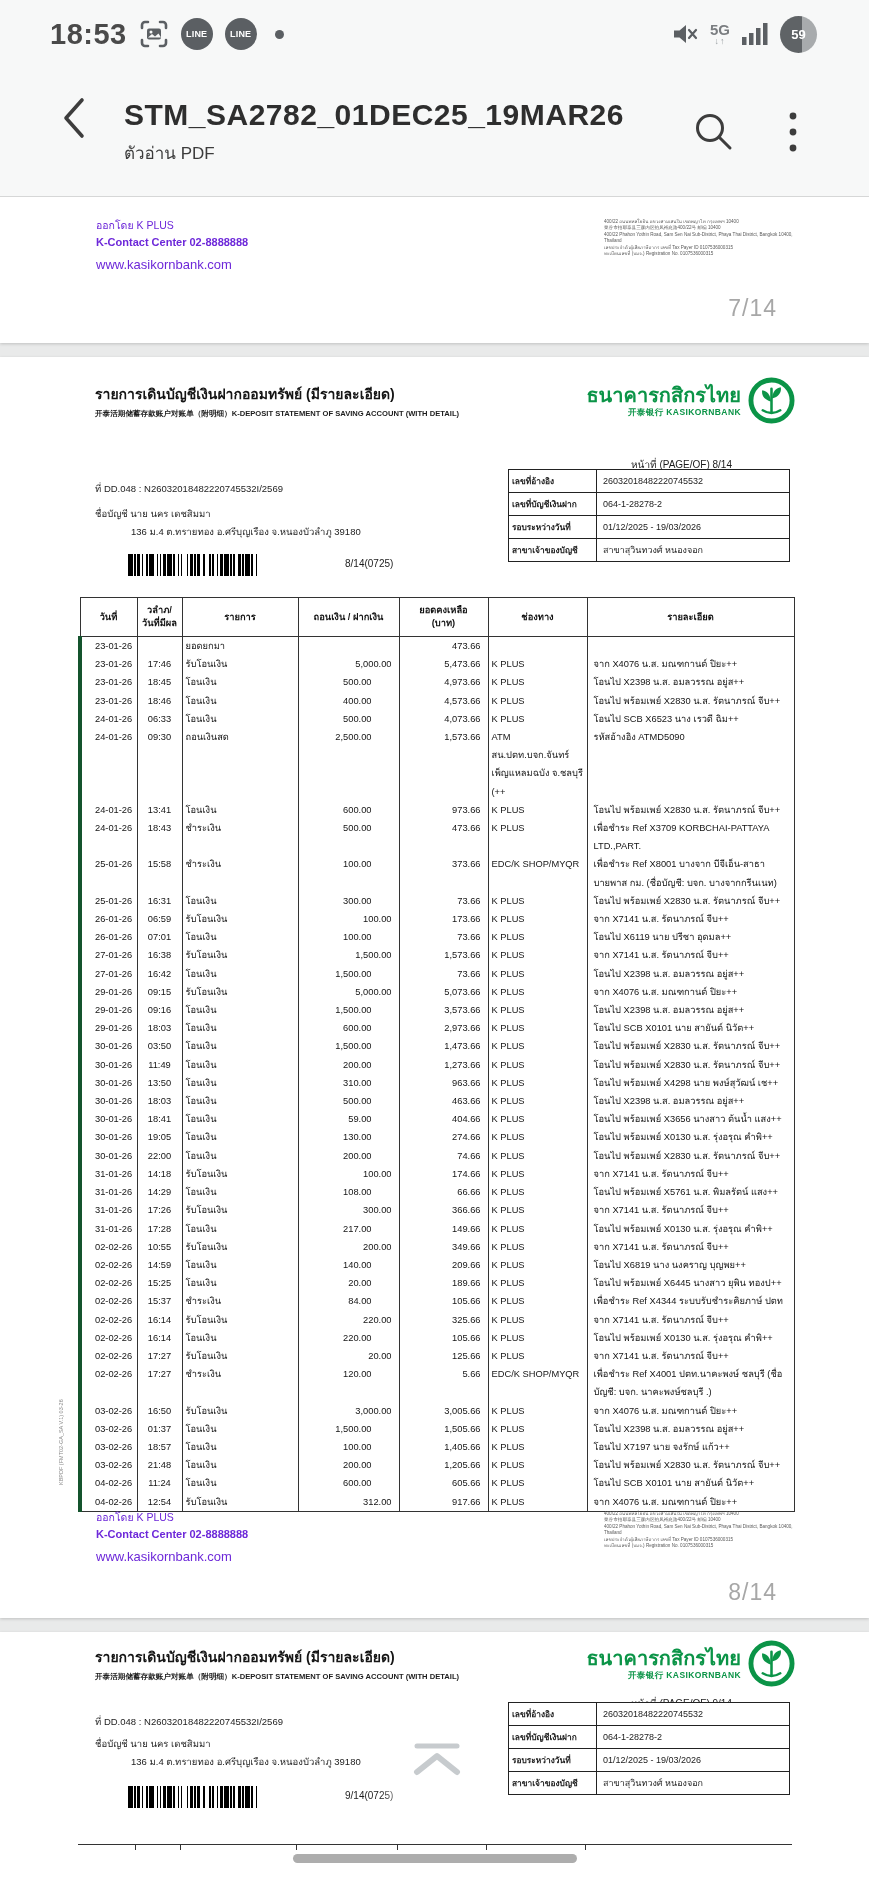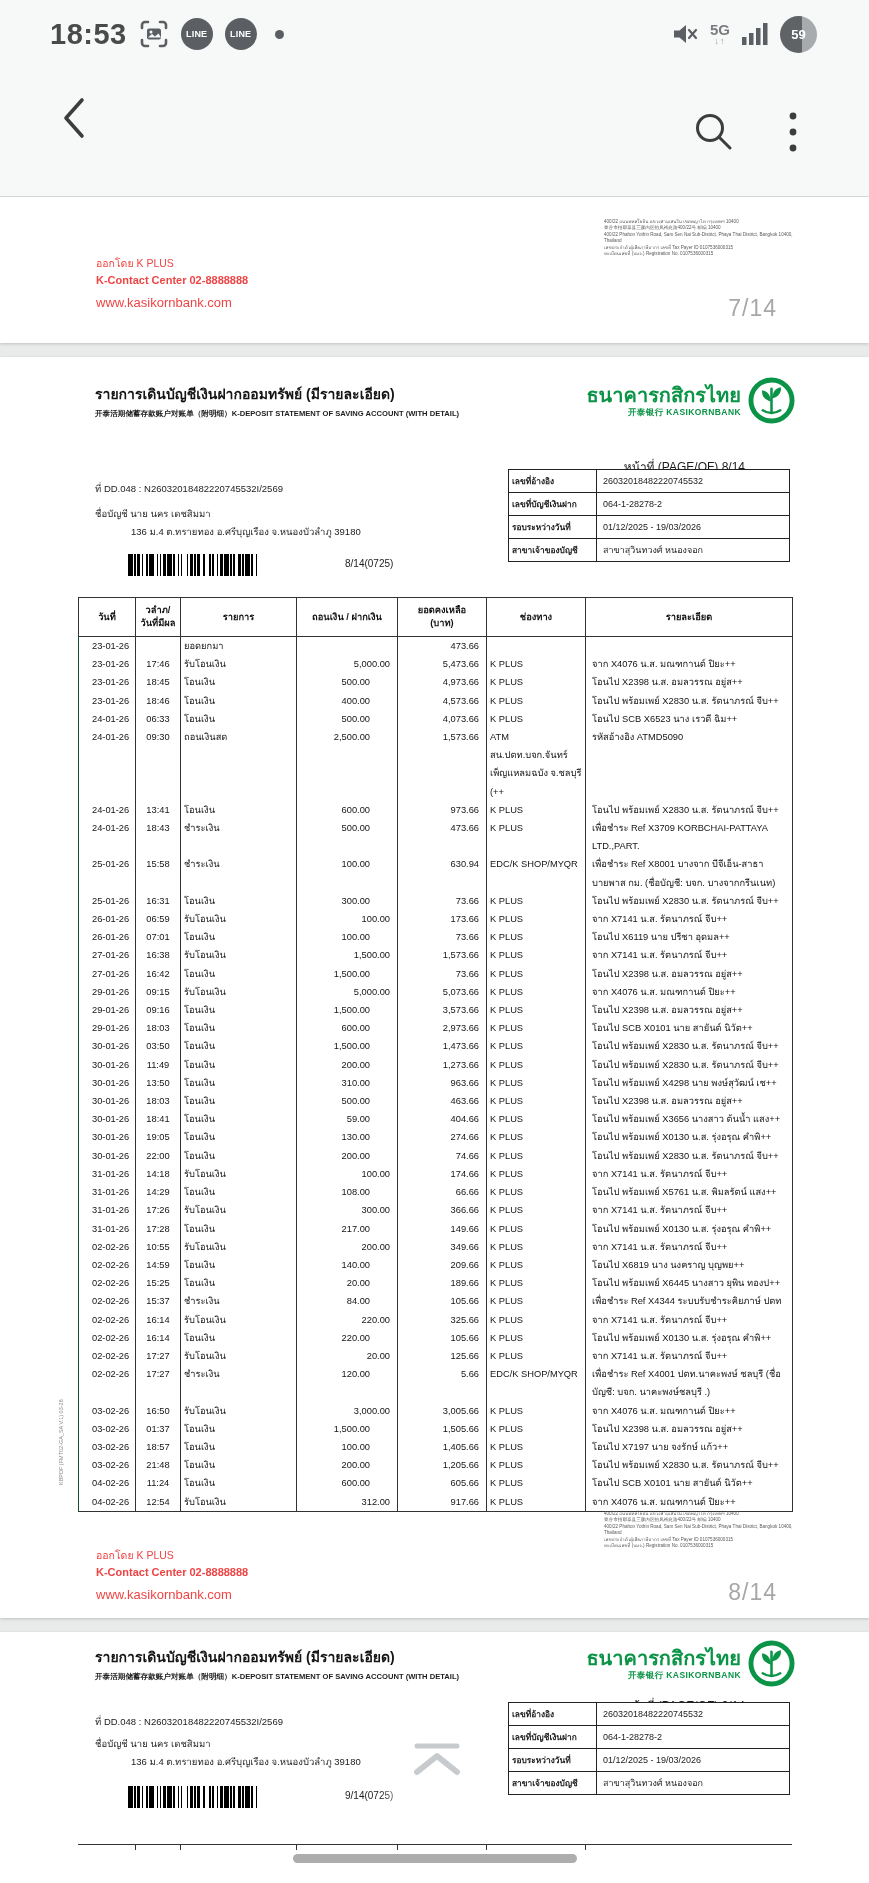--- a/index.html
+++ b/index.html
@@ -27,55 +27,55 @@
   .search-btn{position:absolute;left:692px;top:48px;width:44px;height:44px;cursor:pointer;}
   .kebab-btn{position:absolute;left:778px;top:46px;width:30px;height:48px;cursor:pointer;}
   
   .viewport{position:absolute;top:196px;left:0;right:0;bottom:0;background:#e9eaea;border-top:1px solid #d6d7d7;overflow:hidden;}
   .page{position:relative;width:869px;background:#fff;box-shadow:0 1px 3px rgba(0,0,0,.18);margin-bottom:14px;}
   .page7{height:146px;}
   .page8{height:1261px;}
   .page9{height:320px;}
   
   .pdf-footer{position:absolute;left:0;right:0;}
-  .pf-left{position:absolute;left:96px;top:0;color:#ef4444;margin-top:38px;}
+  .pf-left{position:absolute;left:96px;top:0;color:#6d28d9;}
   .pf-issued{font-size:10.5px;}
   .pf-contact{font-size:11px;font-weight:bold;margin-top:2px;}
   .pf-web{font-size:13px;margin-top:9px;}
   .pf-right{position:absolute;left:604px;top:2px;width:195px;font-size:4.6px;line-height:6.4px;color:#5a5a5a;}
   .page-num{position:absolute;right:92px;font-size:23px;font-weight:300;color:#a7a7a7;letter-spacing:1px;}
   
   :root{--kgreen:#0b9447;}
   .st-title{position:absolute;left:95px;top:26px;font-size:14px;font-weight:bold;color:#151515;}
   .st-sub{position:absolute;left:95px;top:52px;font-size:7.6px;font-weight:bold;color:#1d1d1d;}
   .bank-logo{position:absolute;right:74px;top:20px;display:flex;align-items:center;gap:7px;}
   .bank-names{text-align:right;line-height:1.05;}
   .bank-th{font-size:20px;font-weight:bold;color:var(--kgreen);}
   .bank-intl{font-size:8.5px;font-weight:bold;color:var(--kgreen);letter-spacing:.4px;margin-top:2px;}
-  .page-of{position:absolute;right:124px;font-size:12px;color:#1c1c1c;}
+  .page-of{position:absolute;right:137px;font-size:10px;color:#1c1c1c;}
   .doc-no{position:absolute;left:95px;font-size:9.5px;color:#1c1c1c;}
   .acct-name{position:absolute;left:95px;font-size:9.5px;color:#1c1c1c;}
   .acct-addr{position:absolute;left:131px;font-size:9.5px;color:#1c1c1c;}
   .info-table{position:absolute;left:508px;width:282px;border:1px solid #222;box-sizing:border-box;background:#fff;}
   .info-row{display:flex;height:22px;border-top:1px solid #222;}
   .info-row:first-child{border-top:none;}
   .info-label{width:88px;border-right:1px solid #222;font-weight:bold;font-size:8.4px;
               padding:1px 3px;display:flex;align-items:center;box-sizing:border-box;}
   .info-value{flex:1;font-size:9px;padding:1px 6px;display:flex;align-items:center;}
   .barcode{position:absolute;left:128px;height:22px;width:185px;display:flex;align-items:stretch;}
   .barcode .bar{background:#000;}
   .barcode .sp{background:transparent;}
   .bc-label{position:absolute;left:345px;font-size:10px;color:#1c1c1c;}
   
   .tx-table{position:absolute;left:78px;top:240px;width:714px;border-collapse:collapse;table-layout:fixed;}
   .tx-table th{border:1px solid #333;font-size:9.3px;font-weight:bold;color:#111;
                padding:4px 2px;white-space:pre-line;vertical-align:middle;height:30px;line-height:1.35;}
   .tx-table td{border-right:1px solid #333;font-size:9.3px;color:#141414;vertical-align:top;
                padding:0 3px;line-height:18.2px;word-wrap:break-word;}
-  .tx-table td:first-child{border-left:1px solid #14532d;padding-left:13px;}
+  .tx-table td:first-child{border-left:4px solid #14532d;padding-left:13px;}
   .tx-table tbody tr:last-child td{border-bottom:1px solid #333;}
   td.c-time{text-align:center;padding:0 1px;}
   td.c-amt{text-align:right;padding:0;}
   td.c-amt .w{display:block;padding-right:27px;}
   td.c-amt .d{display:block;padding-right:7px;}
   td.c-bal{text-align:right;padding-right:7px;}
   td.c-det{padding-left:6px;}
   .form-code{position:absolute;left:58px;top:1128px;transform:rotate(-90deg);transform-origin:0 0;
              font-size:5.5px;color:#8a8a8a;white-space:nowrap;}
   
@@ -129,20 +129,24 @@
       </span>
       <span class="battery">59</span>
     </div>
   </div>
 
   <div class="appbar">
     <div class="back-btn">
       <svg width="36" height="52" viewBox="0 0 36 52">
         <path d="M26 8 L10 26 L26 44" fill="none" stroke="#3d3d3d" stroke-width="3.6" stroke-linecap="round" stroke-linejoin="round"></path>
       </svg>
+    </div>
+    <div class="titleblock">
+      <div class="doc-title-text">STM_SA2782_01DEC25_19MAR26</div>
+      <div class="doc-subtitle-text">ตัวอ่าน PDF</div>
     </div>
     <div class="search-btn">
       <svg width="44" height="44" viewBox="0 0 44 44">
         <circle cx="18" cy="18" r="12.5" fill="none" stroke="#3d3d3d" stroke-width="3"></circle>
         <line x1="27.5" y1="27.5" x2="38" y2="38" stroke="#3d3d3d" stroke-width="3" stroke-linecap="round"></line>
       </svg>
     </div>
     <div class="kebab-btn">
       <svg width="30" height="48" viewBox="0 0 30 48">
         <circle cx="15" cy="8" r="3.4" fill="#3d3d3d"></circle>
@@ -386,21 +390,21 @@
               <td class="c-ch">K PLUS</td>
               <td class="c-det">เพื่อชำระ Ref X3709 KORBCHAI-PATTAYA LTD.,PART.</td>
             </tr>
             <tr>
               <td class="c-date">25-01-26</td>
               <td class="c-time">15:58</td>
               <td class="c-item">ชำระเงิน</td>
               <td class="c-amt">
                 <span class="w">100.00</span>
               </td>
-              <td class="c-bal">630.94</td>
+              <td class="c-bal">373.66</td>
               <td class="c-ch">EDC/K SHOP/MYQR</td>
               <td class="c-det">เพื่อชำระ Ref X8001 บางจาก บีจีเอ็น-สาธาบายพาส กม. (ชื่อบัญชี: บจก. บางจากกรีนเนท)</td>
             </tr>
             <tr>
               <td class="c-date">25-01-26</td>
               <td class="c-time">16:31</td>
               <td class="c-item">โอนเงิน</td>
               <td class="c-amt">
                 <span class="w">300.00</span>
               </td>

